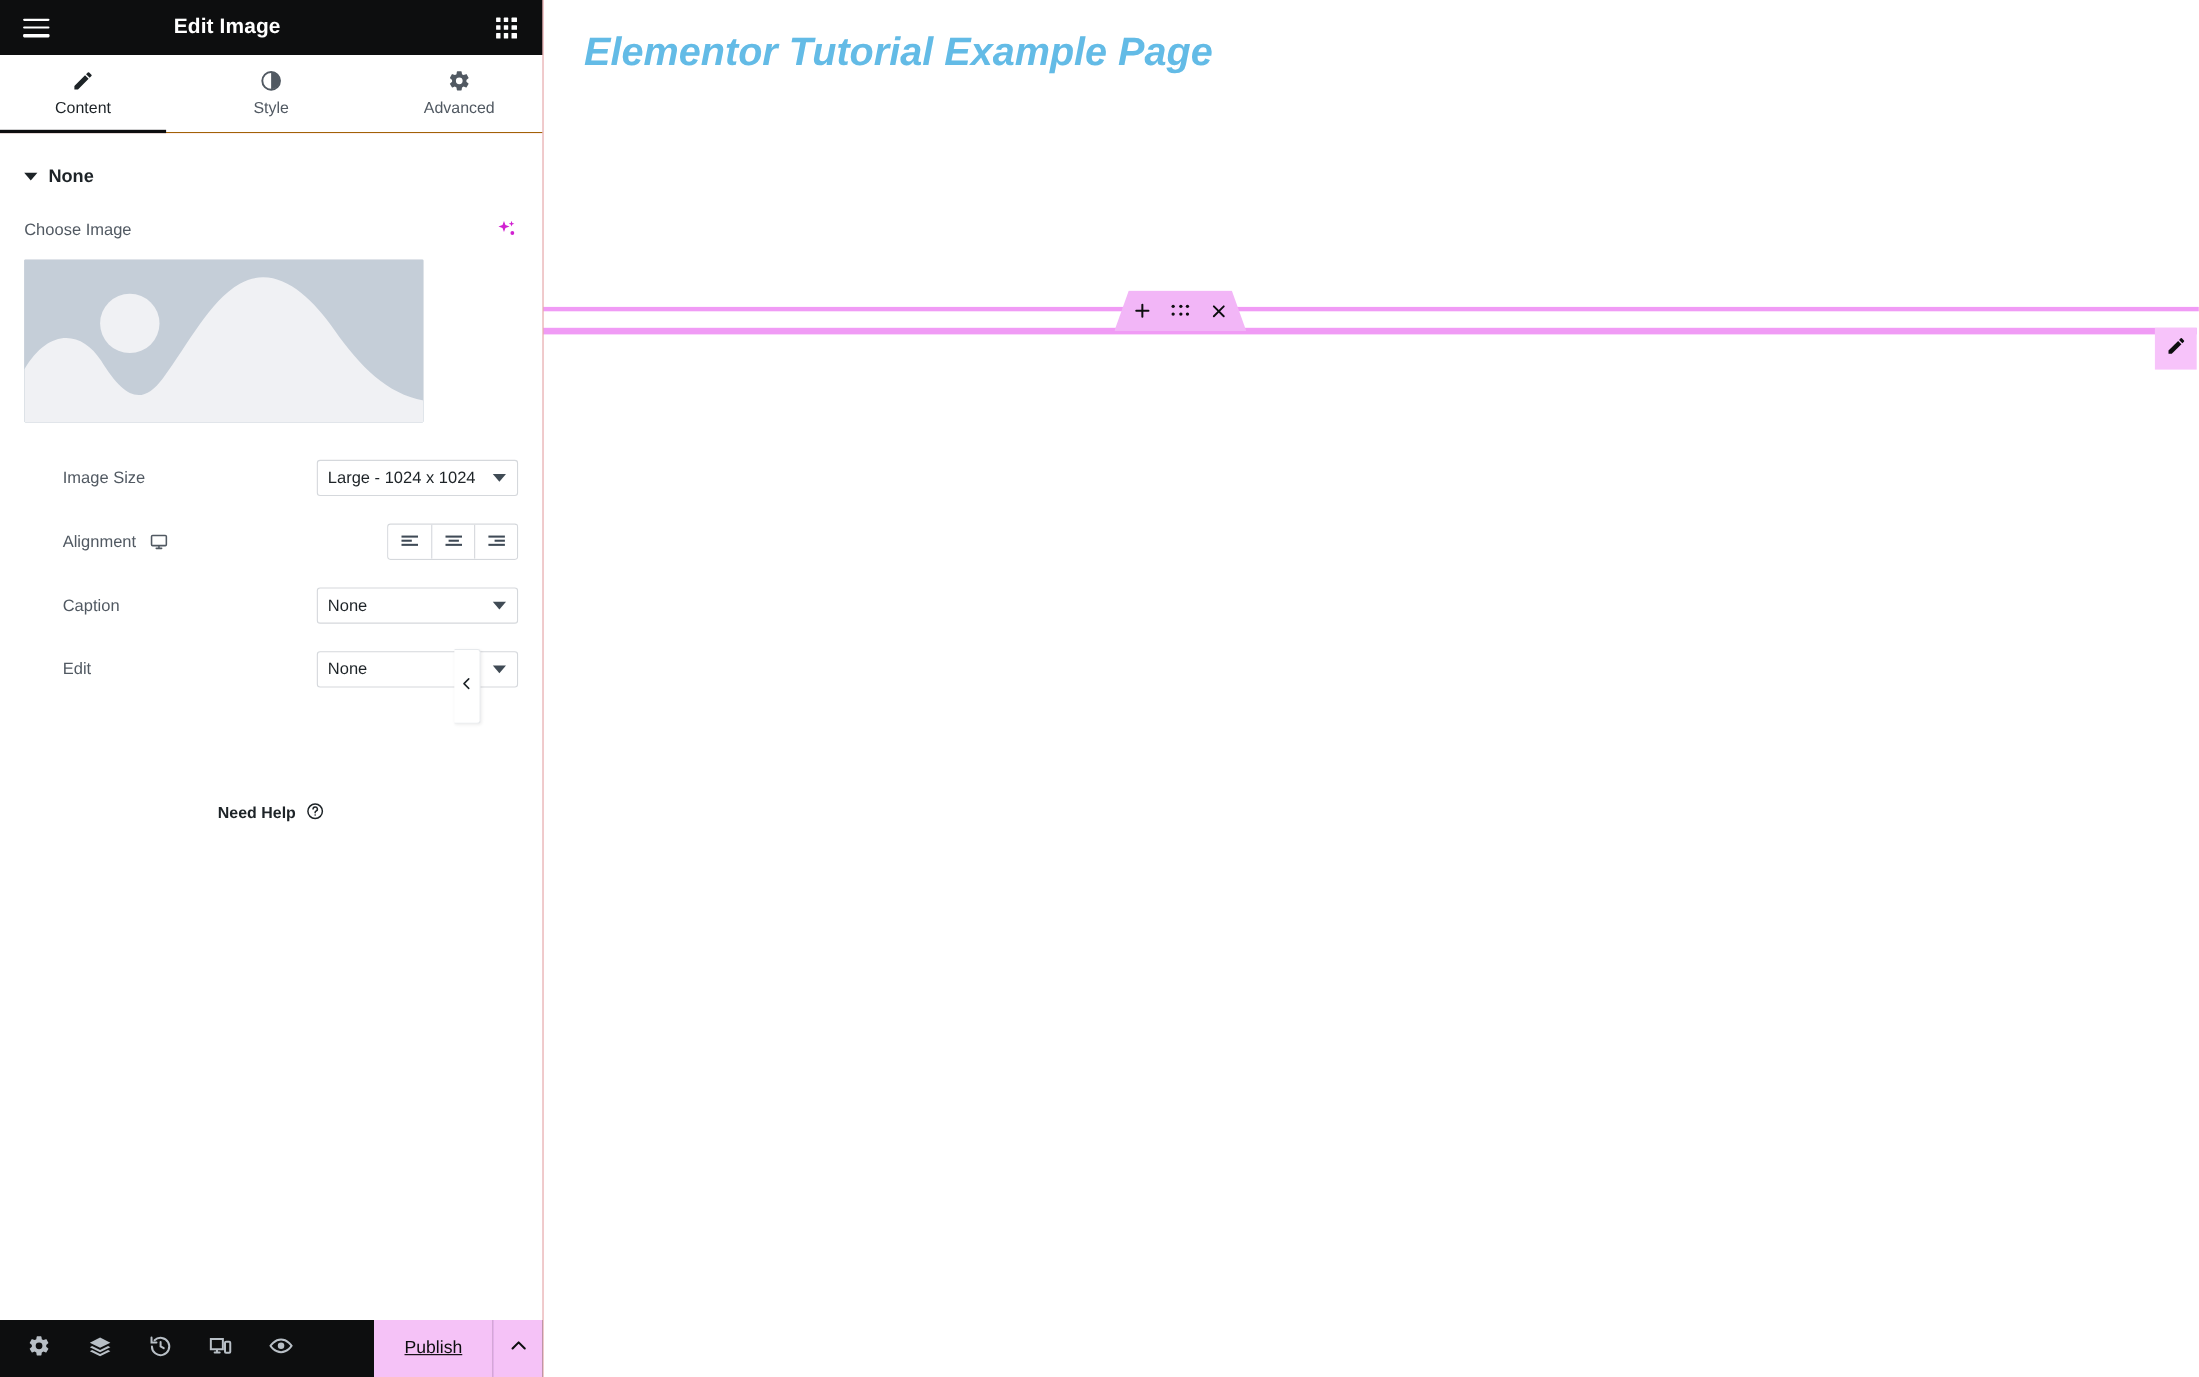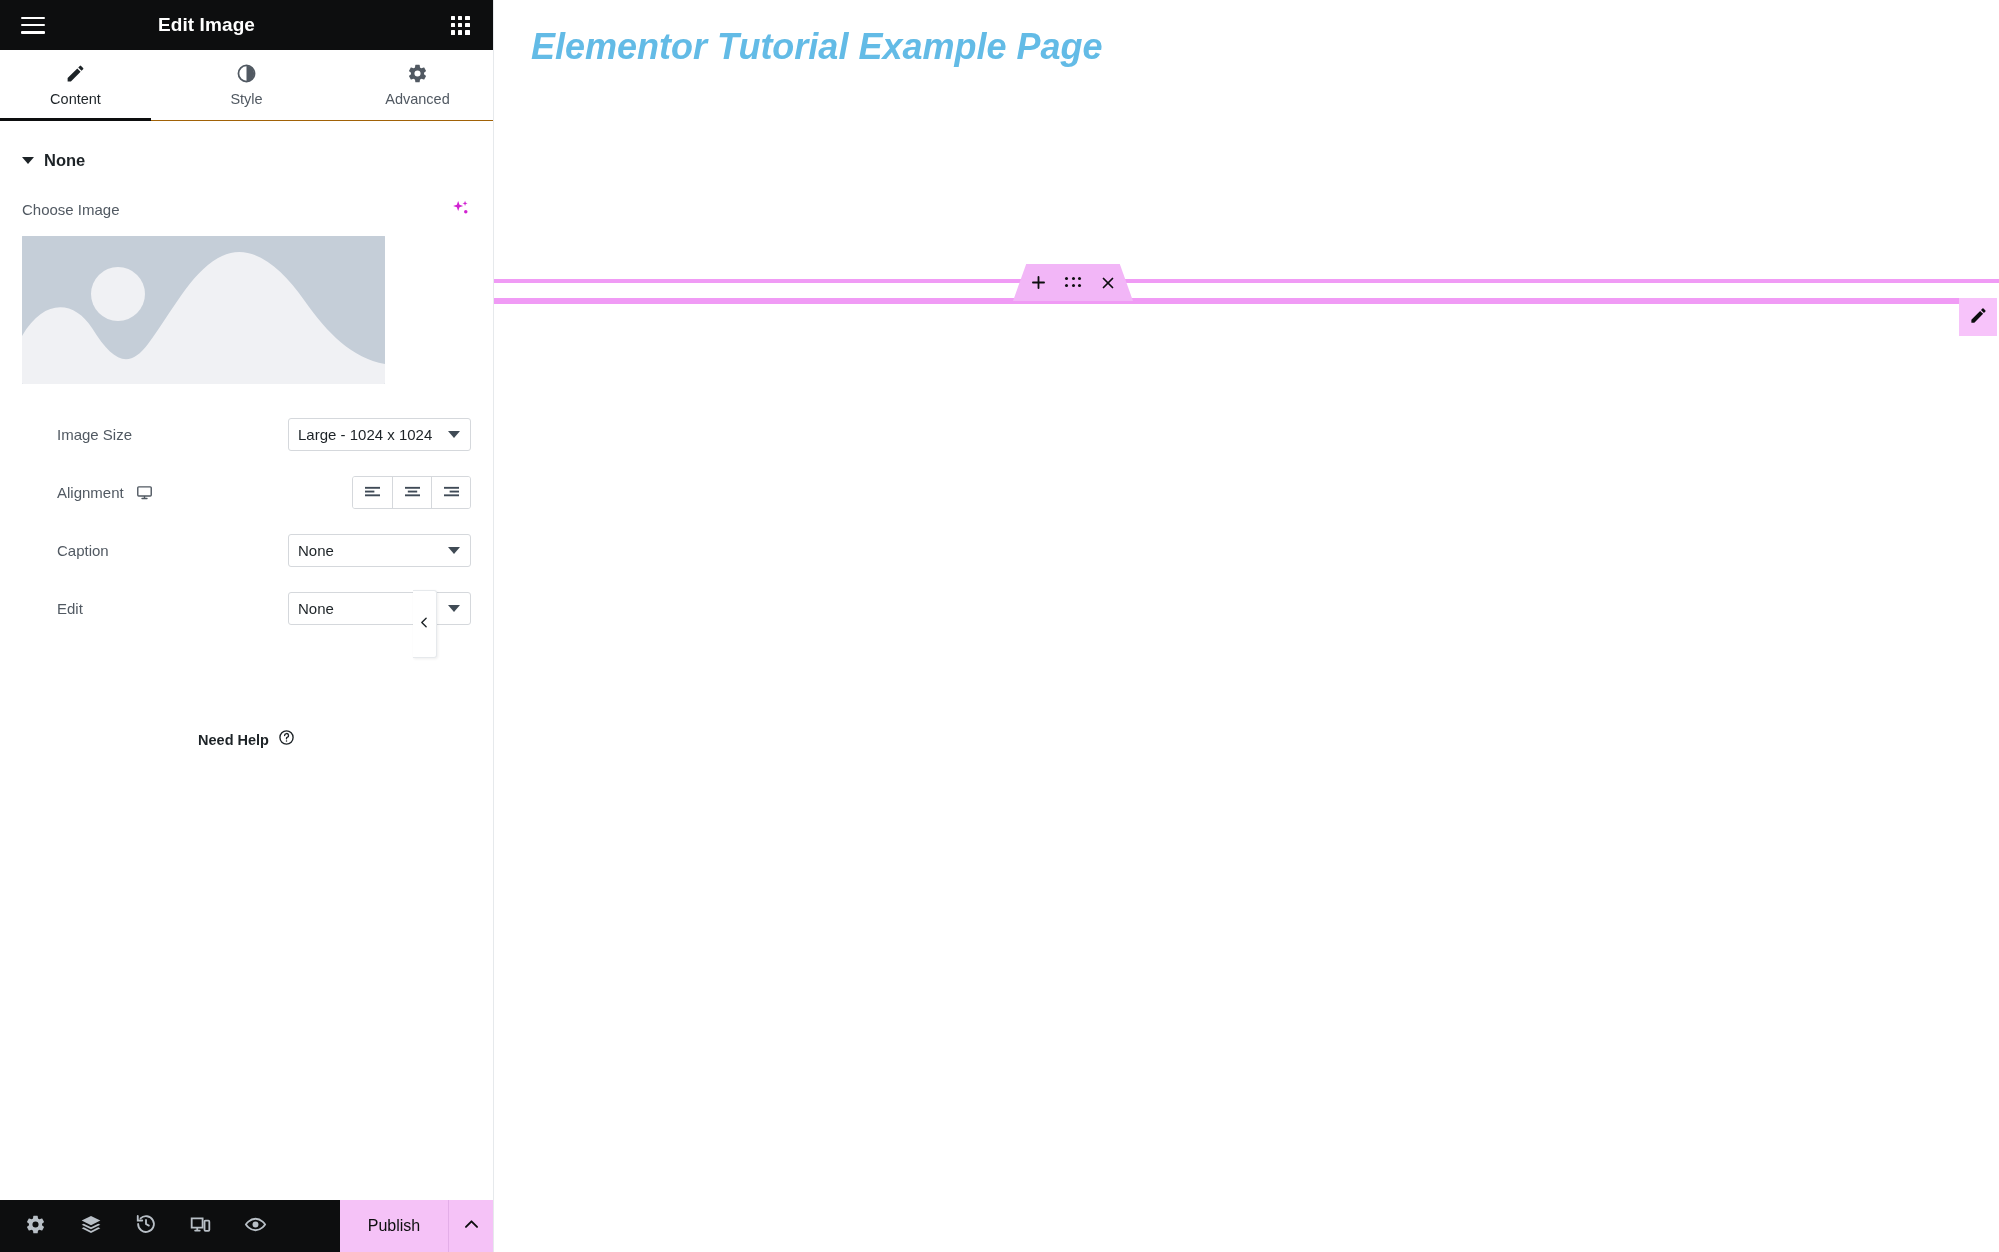--- a/index.html
+++ b/index.html
@@ -92,21 +92,21 @@
   .align-btn { width:39px; height:31px; display:flex; align-items:center; justify-content:center; cursor:pointer; background:#fff; }
   .align-btn + .align-btn { border-left:1px solid #d5d8dc; }
 
   .need-help { margin-top: 101px; display:flex; align-items:center; justify-content:center; gap:9px; cursor:pointer; }
   .need-help .nh-text { font-size:14.5px; font-weight:bold; color:#1d2327; }
 
   
   .panel-footer { height:52px; flex:0 0 52px; background:#0d0e0f; display:flex; align-items:stretch; }
   .foot-tools { display:flex; align-items:center; flex:1 1 auto; padding-left: 8px; }
   .foot-btn { width:55px; height:52px; display:flex; align-items:center; justify-content:center; cursor:pointer; }
-  .publish-wrap { display:flex; align-items:stretch; }
+  .publish-wrap { display:flex; align-items:stretch;text-decoration:underline; }
   .publish-btn {
     background:#f5c2f7; color:#0d0e0f; font-size:16px;
     display:flex; align-items:center; justify-content:center;
     width:108px; cursor:pointer;
   }
   .publish-caret {
     background:#f5c2f7; width:45px; display:flex; align-items:center; justify-content:center;
     border-left:1px solid #e3aee8; cursor:pointer;
   }
 

